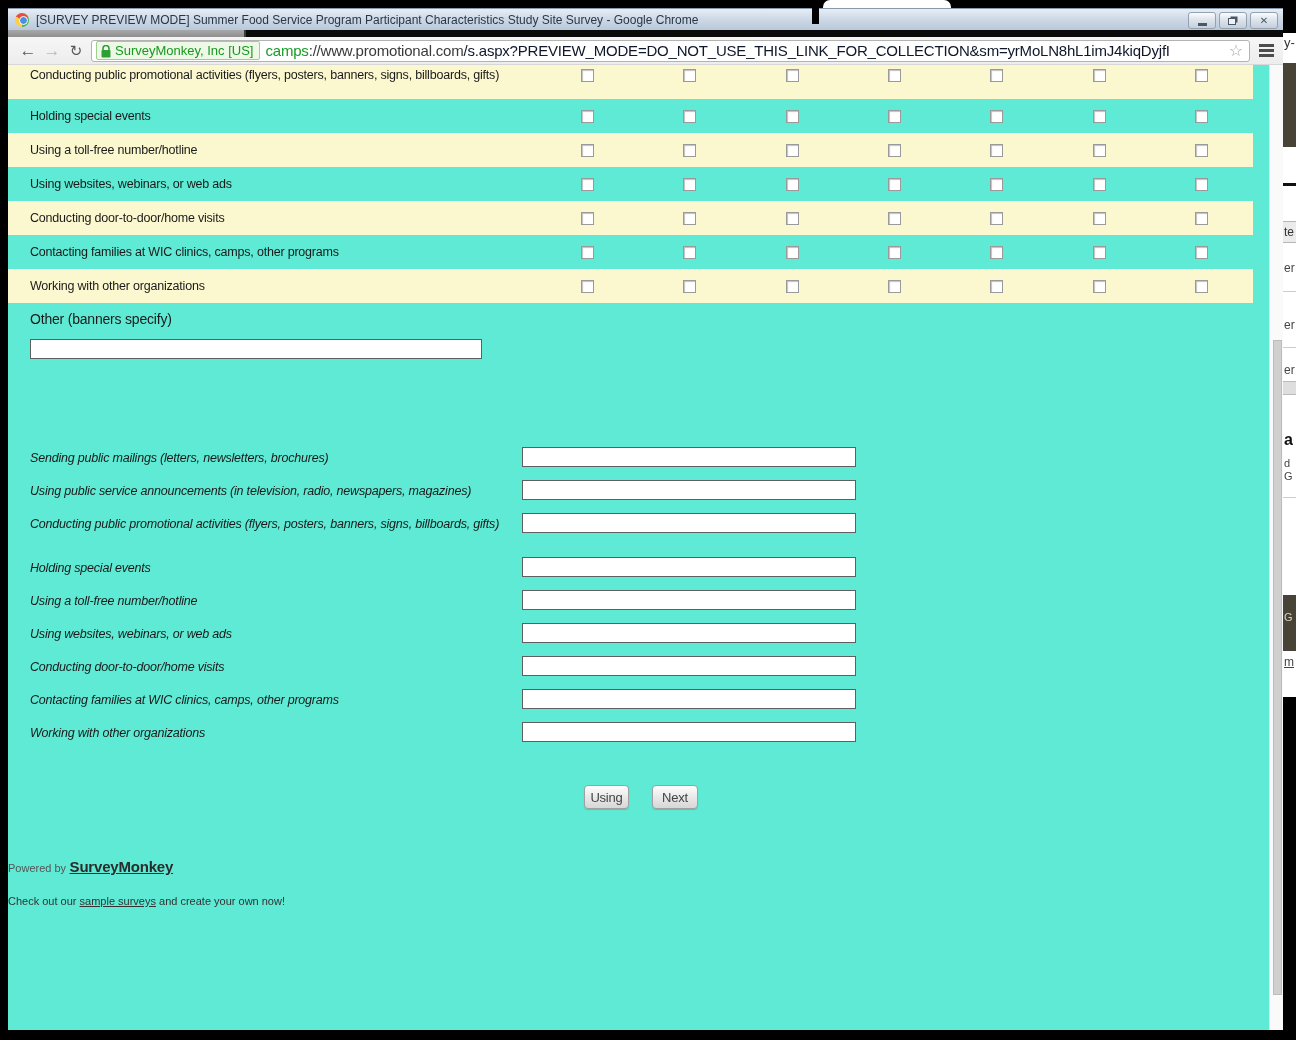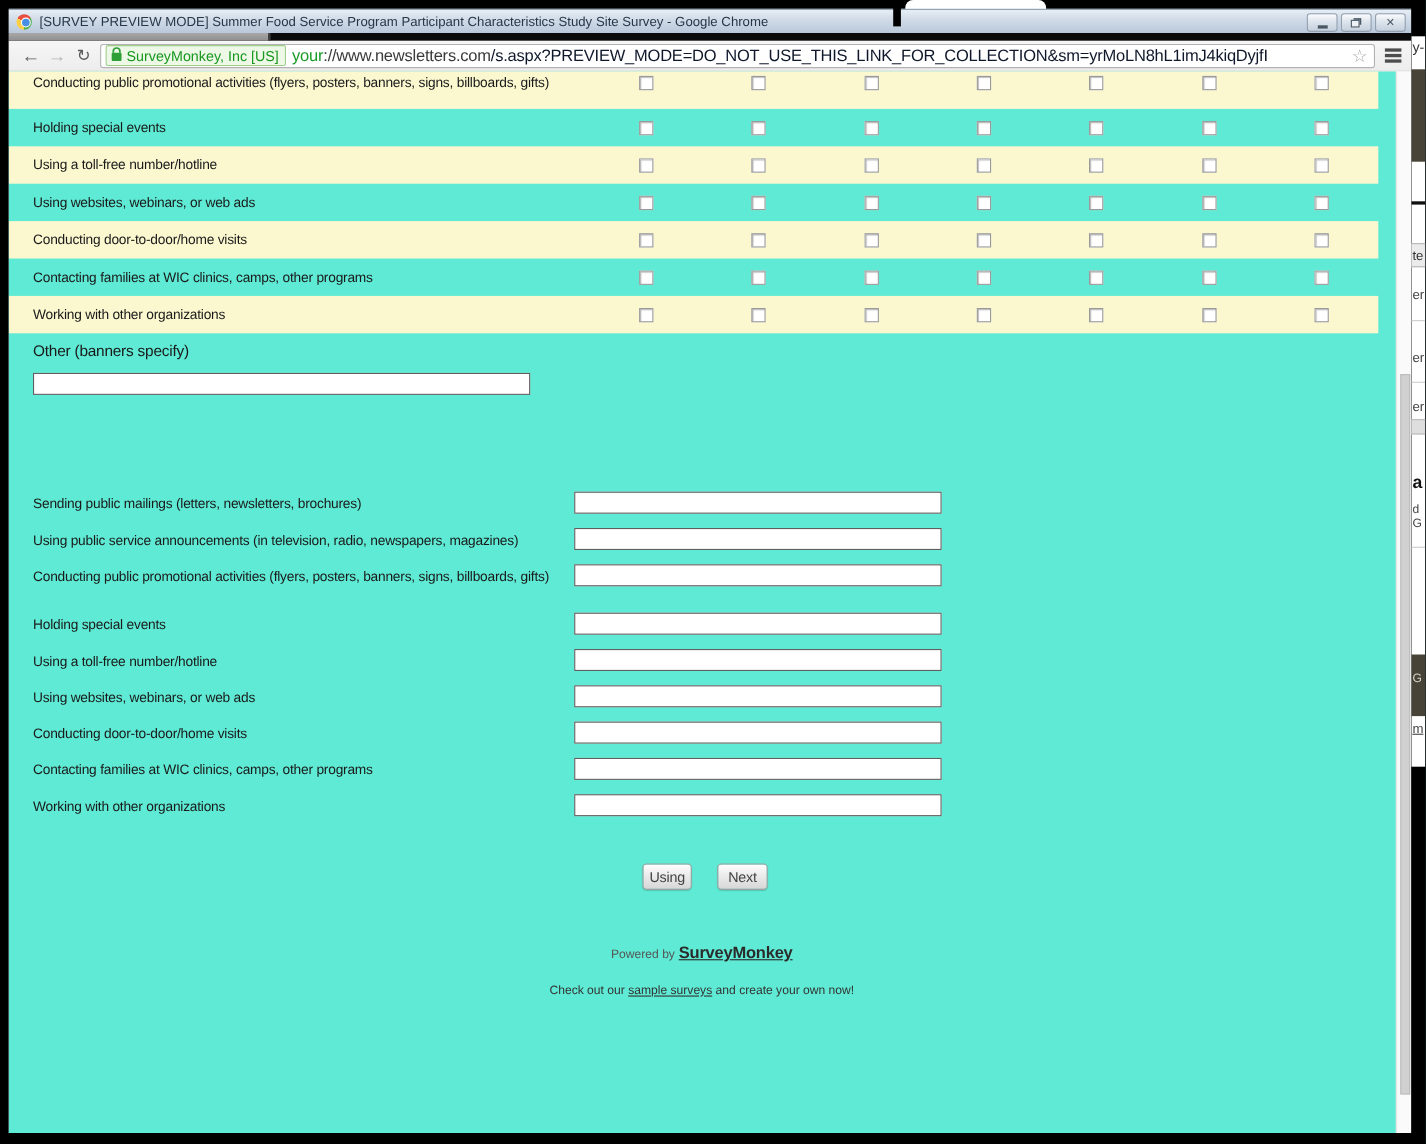--- a/index.html
+++ b/index.html
@@ -40,21 +40,21 @@
   .toolbar {
     height:28px; background:linear-gradient(#f6f6f6,#ededed);
     border-bottom:1px solid #d7d7d7;
     display:flex; align-items:center; padding:0 5px 0 8px;
   }
   .nav-btn { width:24px; text-align:center; font-size:17px; font-weight:bold; color:#5a5a5a; line-height:24px; }
   .nav-btn.disabled { color:#b8b8b8; }
   .nav-btn.reload { font-size:15px; font-weight:normal; }
   .omnibox { flex:1; height:22px; background:#fff; border:1px solid #b3b3b3; border-radius:3px;
     display:flex; align-items:center; padding:0 3px 0 4px; overflow:hidden; margin-left:3px; }
-  .ev-badge { display:flex; align-items:flex-start; gap:4px; background:#edf8e6; border:1px solid #9fcf8d;
+  .ev-badge { display:flex; align-items:flex-end; gap:4px; background:#edf8e6; border:1px solid #9fcf8d;
     border-radius:2px; padding:1px 6px 1px 4px; white-space:nowrap; }
   .ev-badge .ev-text { color:#18981f; font-size:13px; }
   .url { flex:1; font-size:15px; white-space:nowrap; overflow:hidden; margin-left:5px; letter-spacing:-0.2px; }
   .url .scheme { color:#199a26; }
   .url .host { color:#3a3a3a; }
   .url .path { color:#0f172a; }
   .star { width:20px; text-align:center; color:#a5a5a5; font-size:16px; flex:0 0 auto; }
   .menu-btn { width:24px; height:22px; display:flex; flex-direction:column; justify-content:center;
     gap:2px; align-items:center; margin-left:4px; flex:0 0 auto; }
   .menu-btn i { width:15px; height:3px; background:#4d4d4d; }
@@ -72,31 +72,31 @@
   .m-col { flex:1; display:flex; justify-content:center; }
   .checkbox { width:13px; height:13px; background:#fff; border:1px solid #9a9a9a;
     box-shadow:inset 1px 1px 1px rgba(0,0,0,0.25); }
   .other-label { position:absolute; left:22px; top:246px; font-size:14px; }
   .other-input { position:absolute; left:22px; top:274px; width:452px; height:20px;
     border:1px solid #5f5f5f; background:#fff; }
   .q36 { position:absolute; left:22px; top:326px; width:1180px; font-size:15.5px; font-weight:bold;
     line-height:22px; letter-spacing:-0.2px; }
   .q36 u { text-decoration:underline; }
   .t-row { position:absolute; left:0; width:1245px; }
-  .t-label { position:absolute; left:22px; top:3px; width:500px; line-height:16px; }
+  .t-label { position:absolute; left:22px; top:3px; width:500px; line-height:16px;font-style:italic; }
   .t-input { position:absolute; left:514px; top:0; width:334px; height:20px;
     border:1px solid #5f5f5f; background:#fff; }
   .btn-row { position:absolute; left:0; top:720px; width:1245px; }
   .nav-button { position:absolute; height:24px; border:1px solid #a0a0a0; border-radius:4px;
     background:linear-gradient(#fefefe,#e9e9e9 50%,#d7d7d7); color:#444; font-size:13px;
     display:flex; align-items:center; justify-content:center;
     box-shadow:0 1px 1px rgba(0,0,0,0.15); }
   .prev { left:576px; width:45px; }
   .next { left:644px; width:46px; }
-  .footer { position:absolute; left:0; top:793px; width:1260px; text-align:center; letter-spacing:0; }
+  .footer { position:absolute; left:0; top:793px; width:1260px; text-align:left; letter-spacing:0; }
   .powered { font-size:11px; color:#555; }
   .brand { font-size:15px; font-weight:bold; color:#2b2b2b; text-decoration:underline; letter-spacing:-0.2px; }
   .tagline { font-size:11px; color:#333; margin-top:20px; }
   .tagline a { color:#333; text-decoration:underline; }
 
   
   .scrollbar { position:absolute; right:0; top:57px; width:14px; height:965px;
     background:#fafafa; border-left:1px solid #e4e4e4; }
   .scroll-thumb { position:absolute; right:1px; top:275px; width:9px; height:655px;
     background:#d0d0d0; border:1px solid #bcbcbc; }
@@ -159,21 +159,21 @@
       <div class="nav-btn disabled">→</div>
       <div class="nav-btn reload">↻</div>
       <div class="omnibox">
         <div class="ev-badge">
           <svg width="10" height="13" viewBox="0 0 10 13">
             <path d="M2 5 V3.5 a3 3 0 0 1 6 0 V5" fill="none" stroke="#2e9e36" stroke-width="1.6"></path>
             <rect x="0.5" y="5" width="9" height="7.5" rx="1" fill="#2e9e36"></rect>
           </svg>
           <span class="ev-text">SurveyMonkey, Inc [US]</span>
         </div>
-        <div class="url"><span class="scheme">your</span><span class="host">://www.newsletters.com</span><span class="path">/s.aspx?PREVIEW_MODE=DO_NOT_USE_THIS_LINK_FOR_COLLECTION&amp;sm=yrMoLN8hL1imJ4kiqDyjfI</span></div>
+        <div class="url"><span class="scheme">camps</span><span class="host">://www.promotional.com</span><span class="path">/s.aspx?PREVIEW_MODE=DO_NOT_USE_THIS_LINK_FOR_COLLECTION&amp;sm=yrMoLN8hL1imJ4kiqDyjfI</span></div>
         <div class="star">☆</div>
       </div>
       <div class="menu-btn">
           <i></i>
           <i></i>
           <i></i>
         </div>
     </div>
 
     <div class="content">

